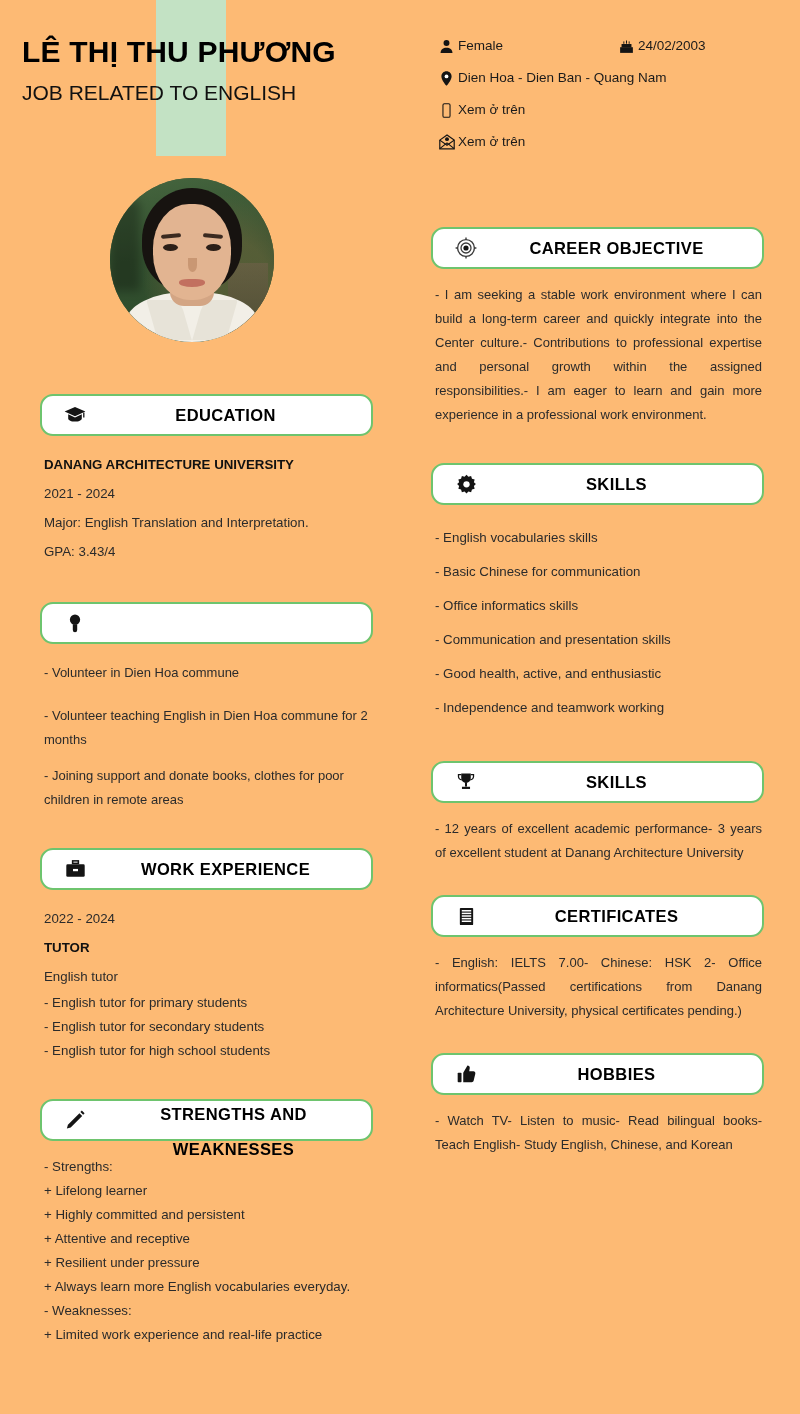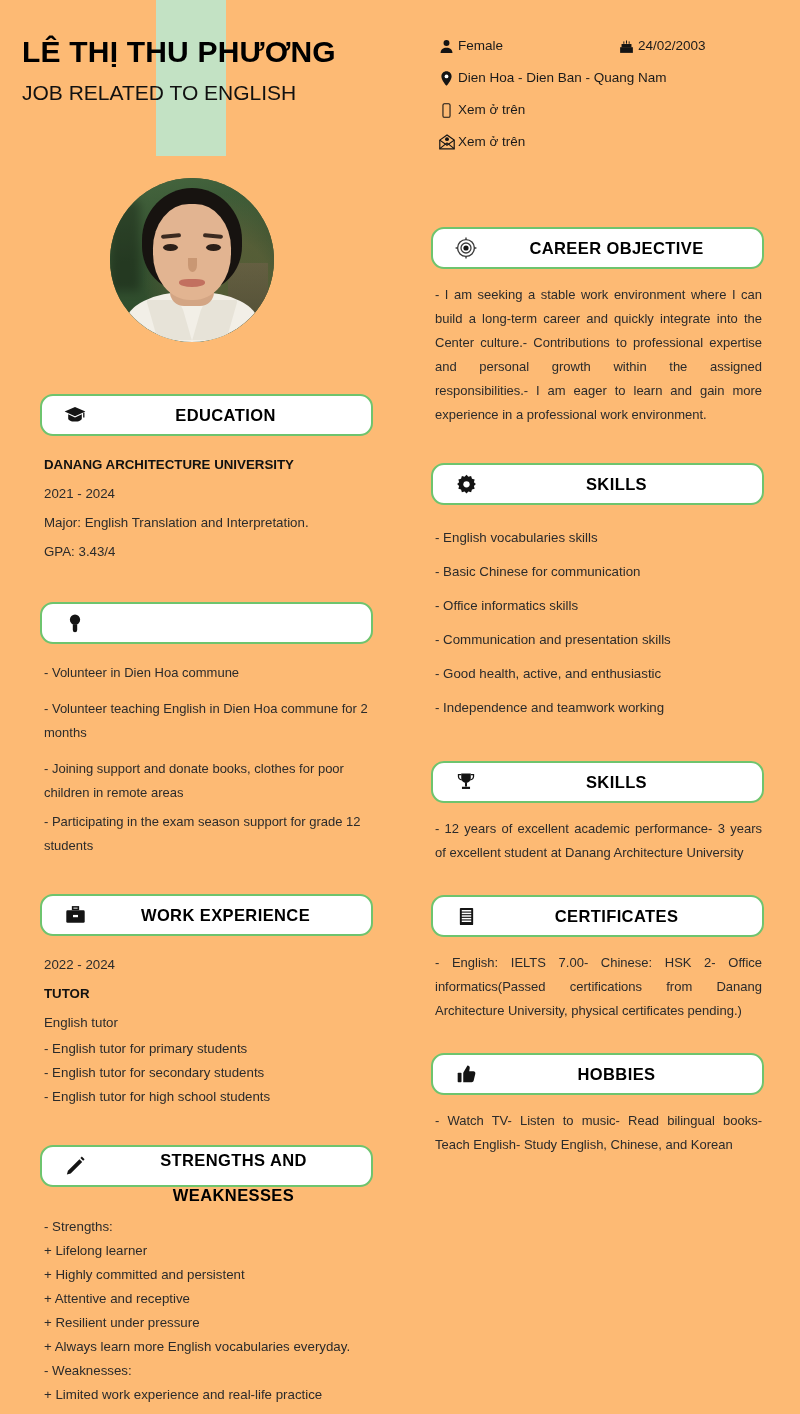--- a/index.html
+++ b/index.html
@@ -422,23 +422,22 @@
       <div class="pill">
         <span class="pill-icon">
           <svg width="22" height="22" viewBox="0 0 24 24">
             <circle cx="12" cy="8.4" r="5.6" fill="#141414"></circle>
             <path d="M9.6 13.4h4.8v6.2a2.4 2.4 0 0 1-4.8 0z" fill="#141414"></path>
           </svg>
         </span>
       </div>
       <div class="body">
         <div class="para" style="text-align:left;line-height:29px;">- Volunteer in Dien Hoa commune</div>
-        <div class="para" style="text-align:left;line-height:24px;margin-top:10px;">- Volunteer teaching English in Dien Hoa commune for 2 months</div>
+        <div class="para" style="text-align:left;line-height:24px;margin-top:17px;">- Volunteer teaching English in Dien Hoa commune for 2 months</div>
         <div class="para" style="text-align:left;line-height:24px;margin-top:12px;">- Joining support and donate books, clothes for poor children in remote areas</div>
-        <div class="para" style="text-align:left;line-height:24px;margin-top:5px;">- Participating in the exam season support for grade 12 students</div>
       </div>
     </div>
 
     <div class="sp-14"></div>
 
     <div class="section">
       <div class="pill">
         <span class="pill-icon">
           <svg width="23" height="23" viewBox="0 0 24 24">
             <rect x="9" y="3" width="6" height="2.6" fill="none" stroke="#141414" stroke-width="1.6"></rect>
@@ -463,21 +462,21 @@
     <div class="section">
       <div class="pill overflow">
         <span class="pill-icon">
           <svg width="23" height="23" viewBox="0 0 24 24">
             <path d="M3 20.4l1.1-4 12-12 2.9 2.9-12 12z" fill="#141414"></path>
             <path d="M17.1 3.1l1.5-1.5 2.9 2.9-1.5 1.5z" fill="#141414"></path>
           </svg>
         </span>
         <span class="pill-title">STRENGTHS AND WEAKNESSES</span>
       </div>
-      <div class="body" style="padding-top:28px;">
+      <div class="body" style="padding-top:14px;">
         <div class="line tight">- Strengths:</div>
         <div class="line tight">+ Lifelong learner</div>
         <div class="line tight">+ Highly committed and persistent</div>
         <div class="line tight">+ Attentive and receptive</div>
         <div class="line tight">+ Resilient under pressure</div>
         <div class="line tight">+ Always learn more English vocabularies everyday.</div>
         <div class="line tight">- Weaknesses:</div>
         <div class="line tight">+ Limited work experience and real-life practice</div>
       </div>
     </div>

